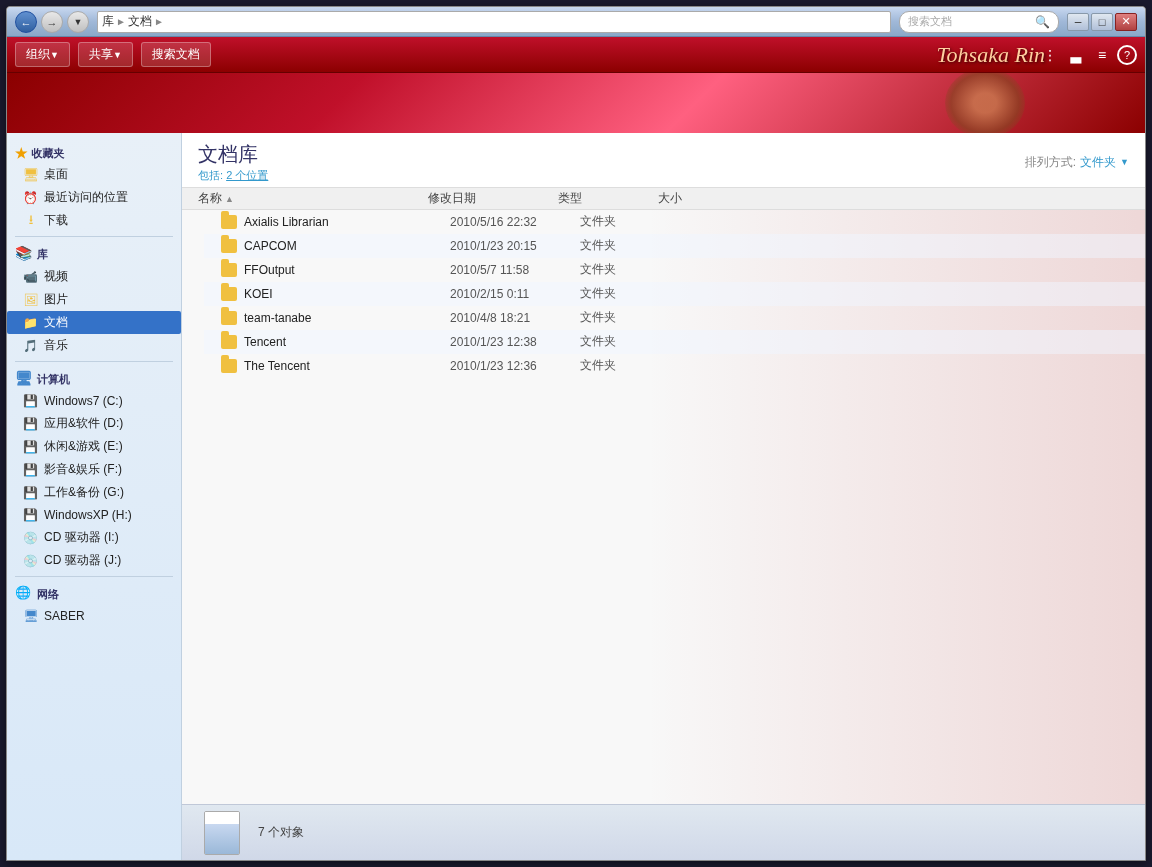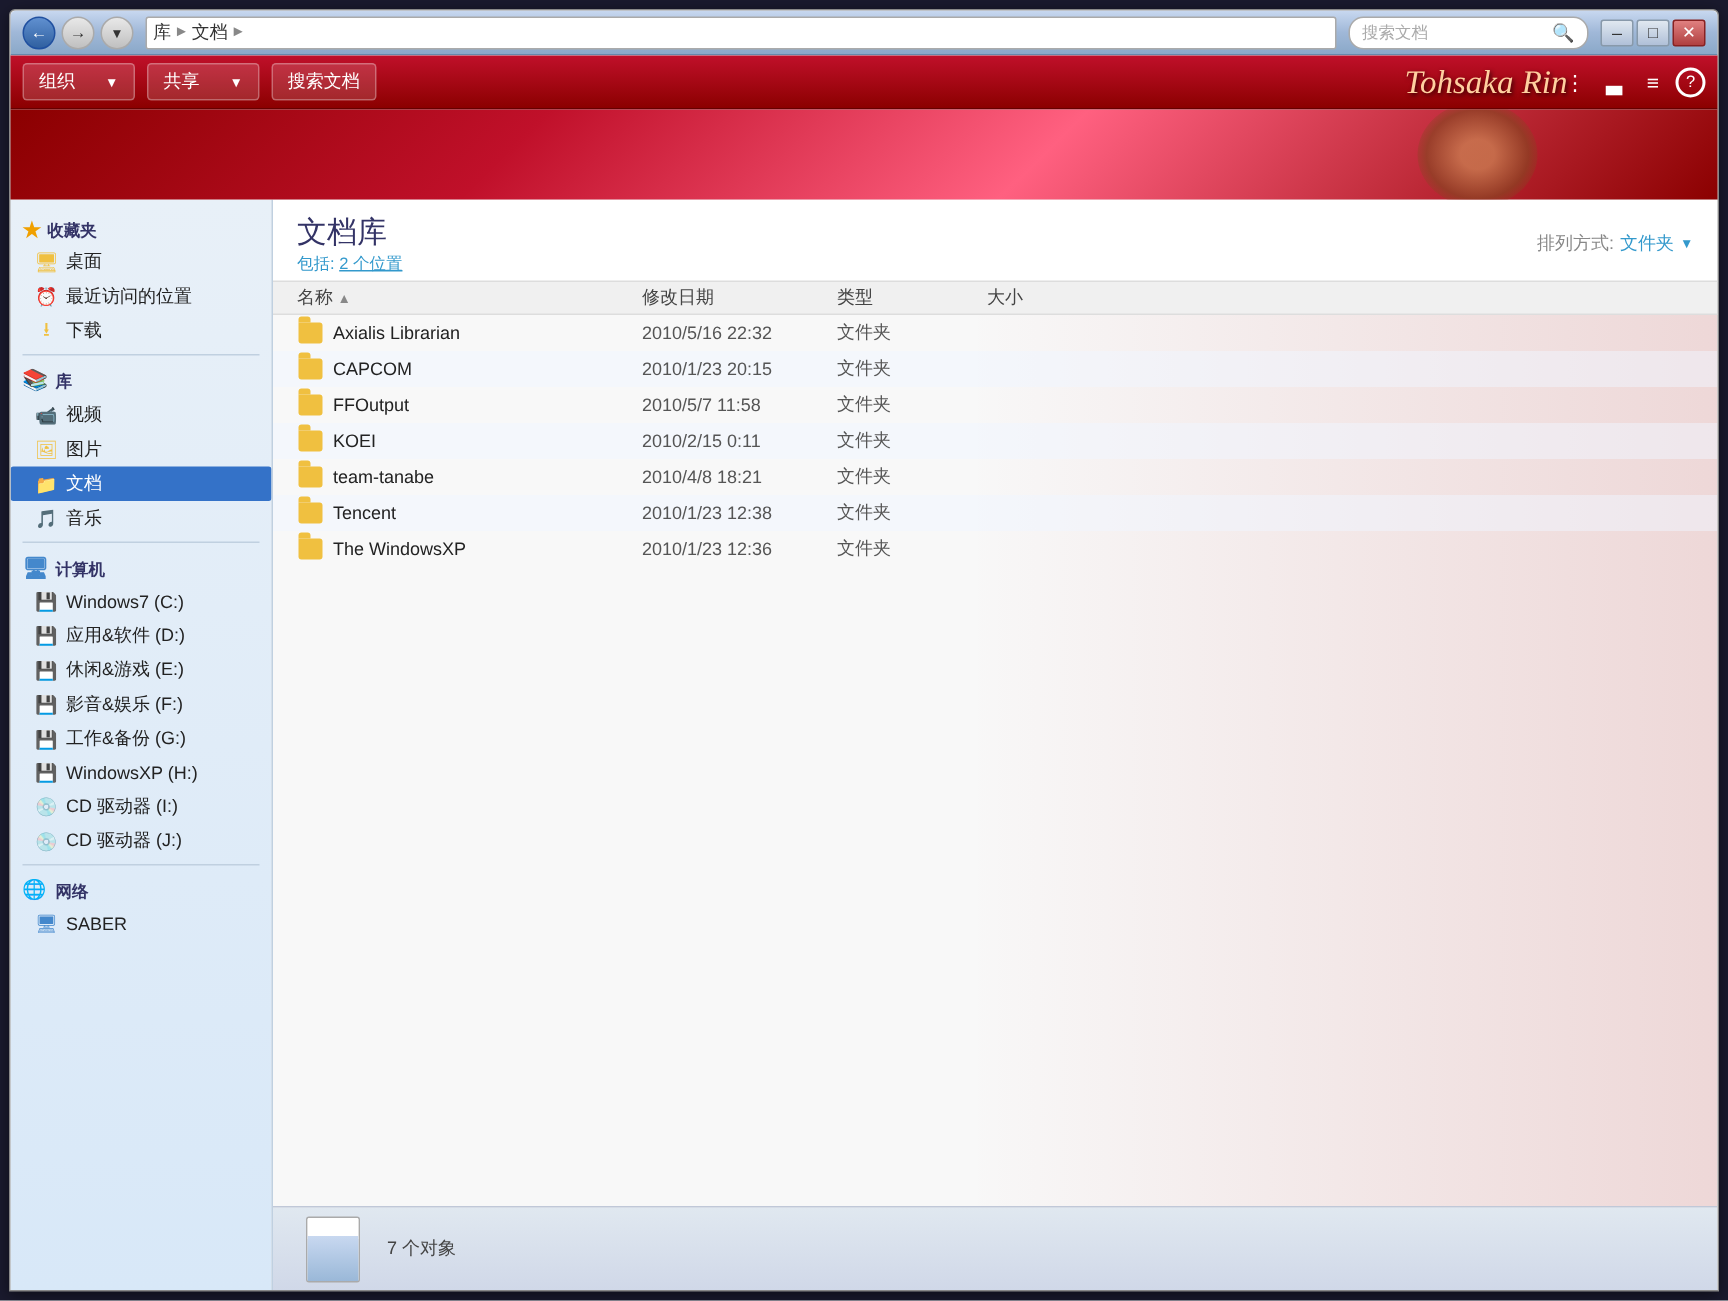--- a/index.html
+++ b/index.html
@@ -138,21 +138,21 @@
     .toolbar-btn {
       background: rgba(255,255,255,0.15);
       border: 1px solid rgba(255,255,255,0.3);
       border-radius: 3px;
       padding: 3px 10px;
       color: white;
       font-size: 12px;
       cursor: pointer;
       display: flex;
       align-items: center;
-      gap: 20px;
+      gap: 0;
     }
     .toolbar-btn .arrow { font-size: 9px; }
     .toolbar-icons {
       margin-left: auto;
       display: flex;
       gap: 4px;
       align-items: center;
       z-index: 1;
     }
     .toolbar-icon-btn {
@@ -385,20 +385,21 @@
       background: linear-gradient(to bottom, #c8d8f0, #9ab8d8);
     }
 
     
     .file-area-wrapper {
       position: relative;
       flex: 1;
       overflow: hidden;
       display: flex;
       flex-direction: column;
+      margin-left: 22px;
     }
     .anime-decoration {
       position: absolute;
       right: 0;
       top: 0;
       bottom: 0;
       width: 500px;
       background: linear-gradient(to left, rgba(180,30,30,0.15) 0%, transparent 100%);
       pointer-events: none;
     }
@@ -653,21 +654,21 @@
     </div>
     <div class="file-name">Tencent</div>
     <div class="file-date">2010/1/23 12:38</div>
     <div class="file-type">文件夹</div>
     <div class="file-size"></div>
   </div>
             <div class="file-row">
     <div class="file-icon">
       <div class="folder-file-icon"></div>
     </div>
-    <div class="file-name">The WindowsXP</div>
+    <div class="file-name">The Tencent</div>
     <div class="file-date">2010/1/23 12:36</div>
     <div class="file-type">文件夹</div>
     <div class="file-size"></div>
   </div>
           </div>
       </div>
 
       <div class="status-bar">
         <div class="status-file-icon">
           <div class="status-doc-icon">

